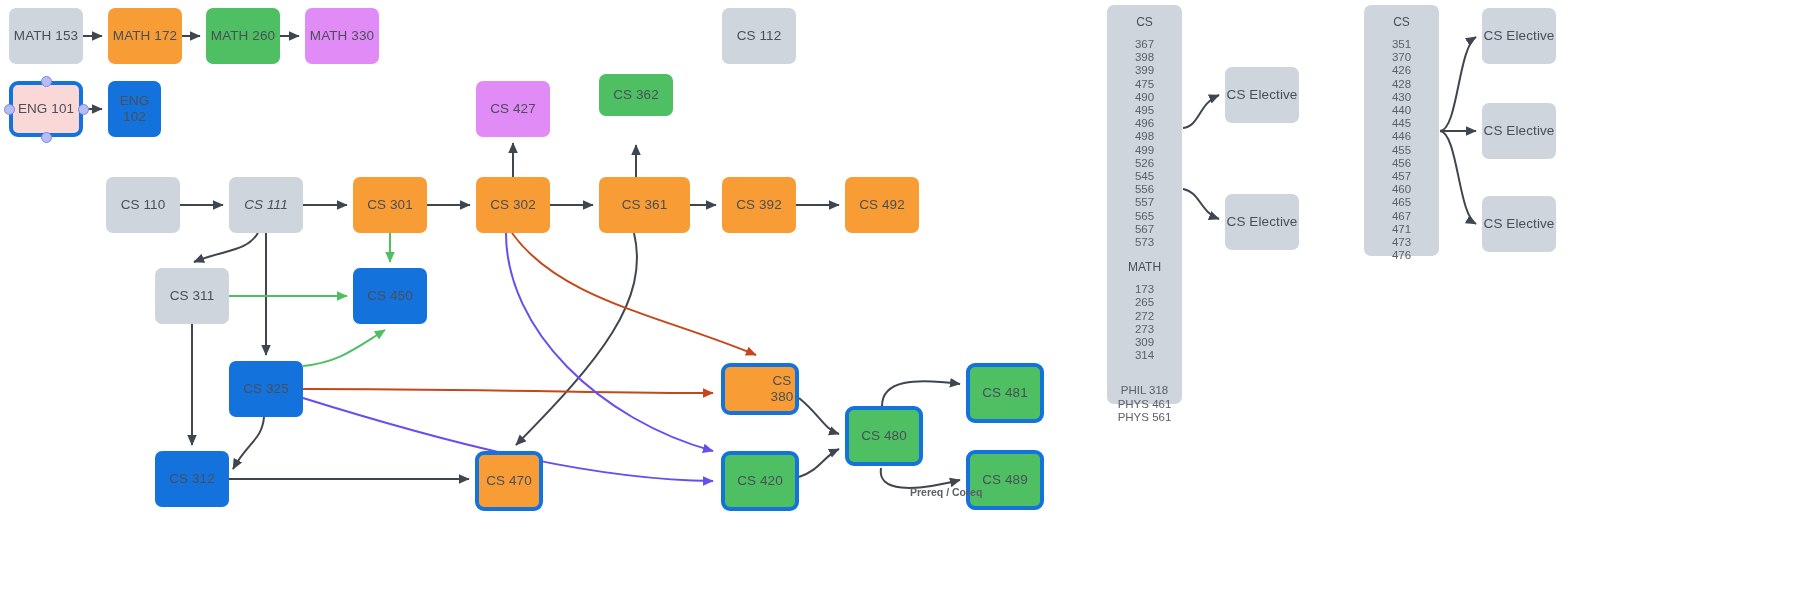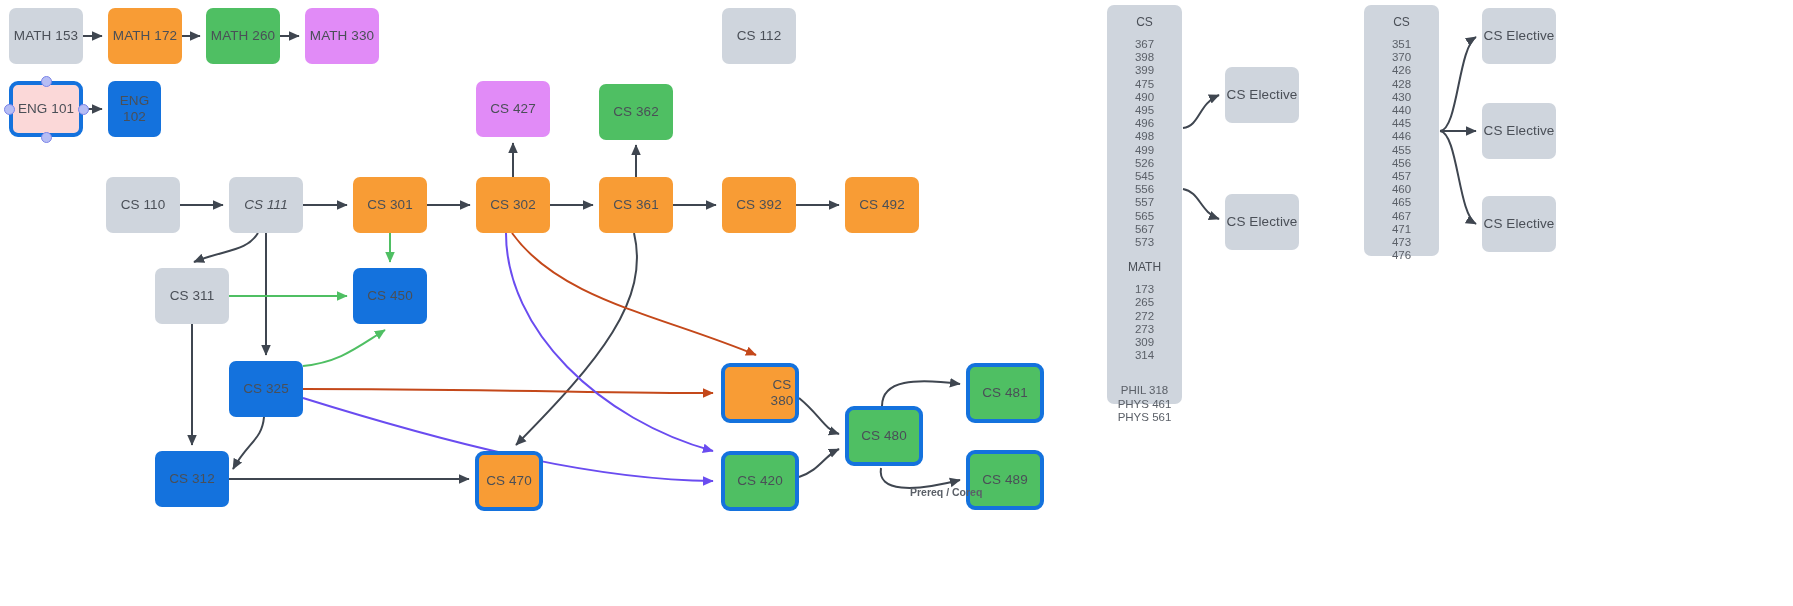--- a/index.html
+++ b/index.html
@@ -204,54 +204,54 @@
       <div class="handle" style="left: 40.5px; top: 131.5px;"></div>
       <div class="node n-blue" style="left: 108px; top: 81px; width: 53px; height: 56px;">
         <span>ENG 102</span>
       </div>
       <div class="node n-grey" style="left: 722px; top: 8px; width: 74px; height: 56px;">
         <span>CS 112</span>
       </div>
       <div class="node n-purple" style="left: 476px; top: 81px; width: 74px; height: 56px;">
         <span>CS 427</span>
       </div>
-      <div class="node n-green" style="left: 599px; top: 84px; width: 74px; height: 56px;">
+      <div class="node n-green" style="left: 599px; top: 74px; width: 74px; height: 42px;">
         <span>CS 362</span>
       </div>
       <div class="node n-grey" style="left: 106px; top: 177px; width: 74px; height: 56px;">
         <span>CS 110</span>
       </div>
       <div class="node n-grey" style="left: 229px; top: 177px; width: 74px; height: 56px; font-style: italic;">
         <span>CS 111</span>
       </div>
       <div class="node n-orange" style="left: 353px; top: 177px; width: 74px; height: 56px;">
         <span>CS 301</span>
       </div>
       <div class="node n-orange" style="left: 476px; top: 177px; width: 74px; height: 56px;">
         <span>CS 302</span>
       </div>
-      <div class="node n-orange" style="left: 599px; top: 177px; width: 74px; height: 56px;">
+      <div class="node n-orange" style="left: 599px; top: 177px; width: 91px; height: 56px;">
         <span>CS 361</span>
       </div>
       <div class="node n-orange" style="left: 722px; top: 177px; width: 74px; height: 56px;">
         <span>CS 392</span>
       </div>
       <div class="node n-orange" style="left: 845px; top: 177px; width: 74px; height: 56px;">
         <span>CS 492</span>
       </div>
       <div class="node n-grey" style="left: 155px; top: 268px; width: 74px; height: 56px;">
         <span>CS 311</span>
       </div>
       <div class="node n-blue" style="left: 353px; top: 268px; width: 74px; height: 56px;">
         <span>CS 450</span>
       </div>
       <div class="node n-blue" style="left: 229px; top: 361px; width: 74px; height: 56px;">
         <span>CS 325</span>
       </div>
-      <div class="node n-orange sel" style="left: 721px; top: 363px; width: 78px; height: 60px; padding-left: 44px;">
+      <div class="node n-orange sel" style="left: 721px; top: 363px; width: 78px; height: 52px; padding-left: 44px;">
         <span>CS 380</span>
       </div>
       <div class="node n-green sel" style="left: 845px; top: 406px; width: 78px; height: 60px;">
         <span>CS 480</span>
       </div>
       <div class="node n-green sel" style="left: 966px; top: 363px; width: 78px; height: 60px;">
         <span>CS 481</span>
       </div>
       <div class="node n-green sel" style="left: 966px; top: 450px; width: 78px; height: 60px;">
         <span>CS 489</span>

